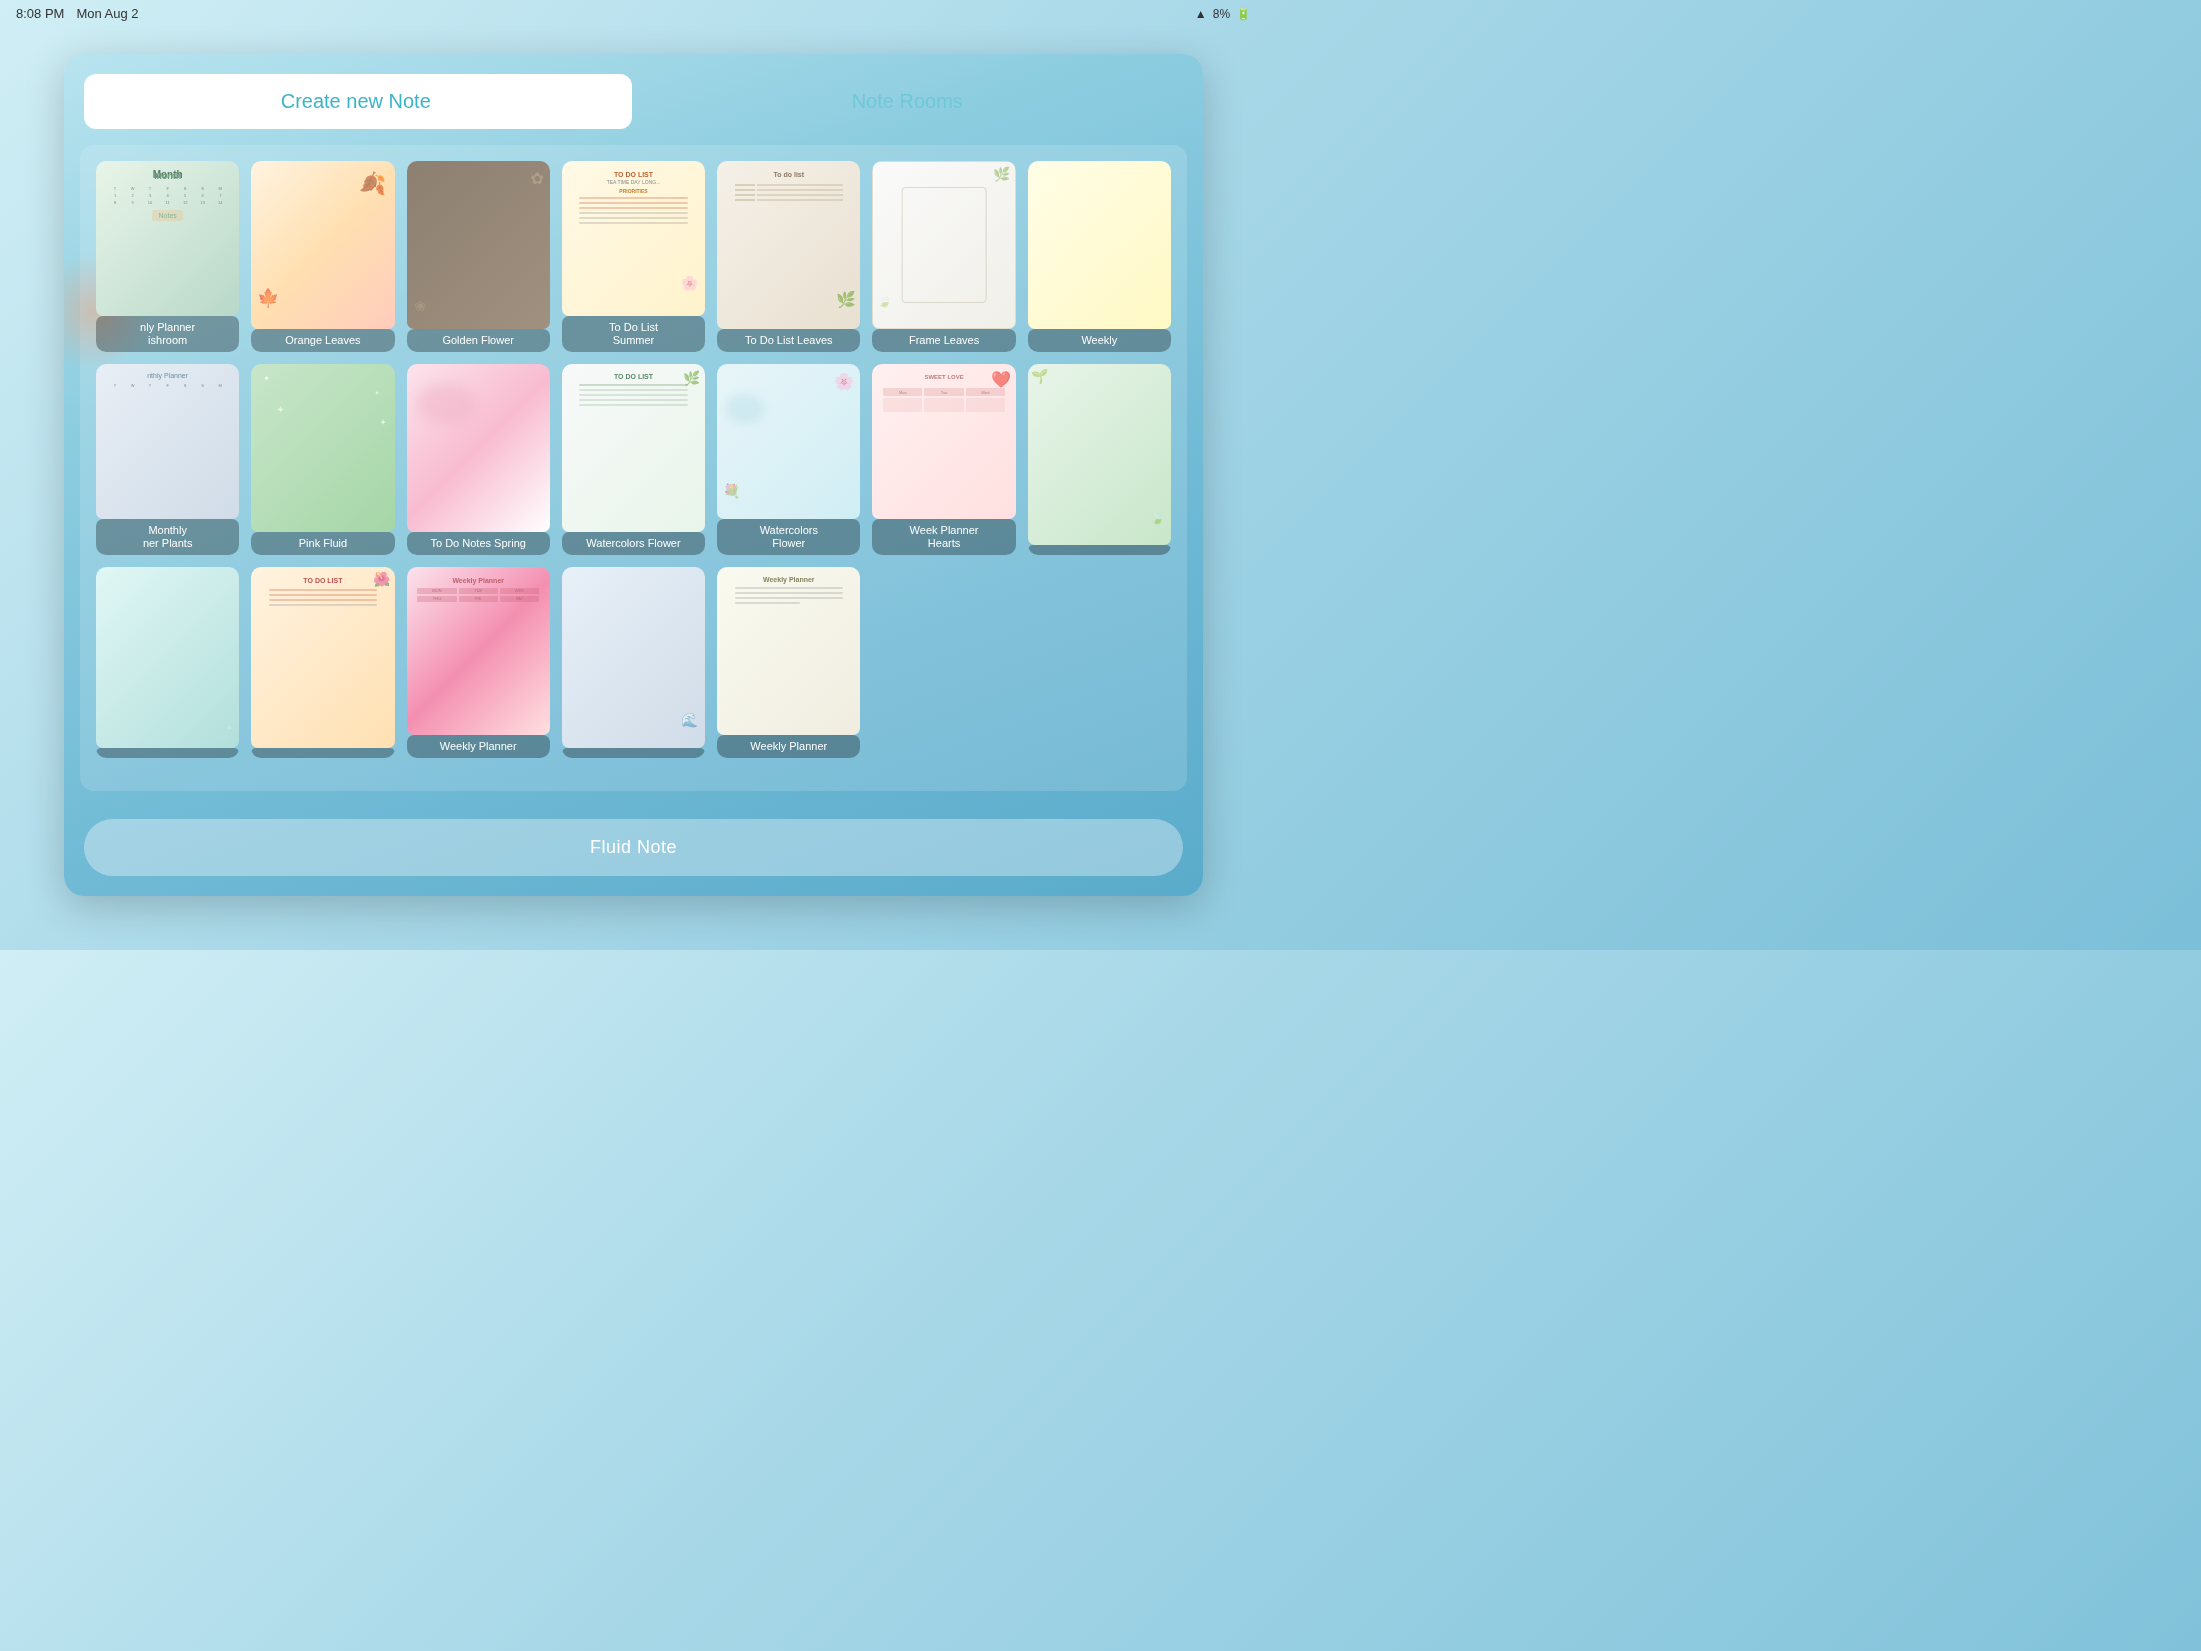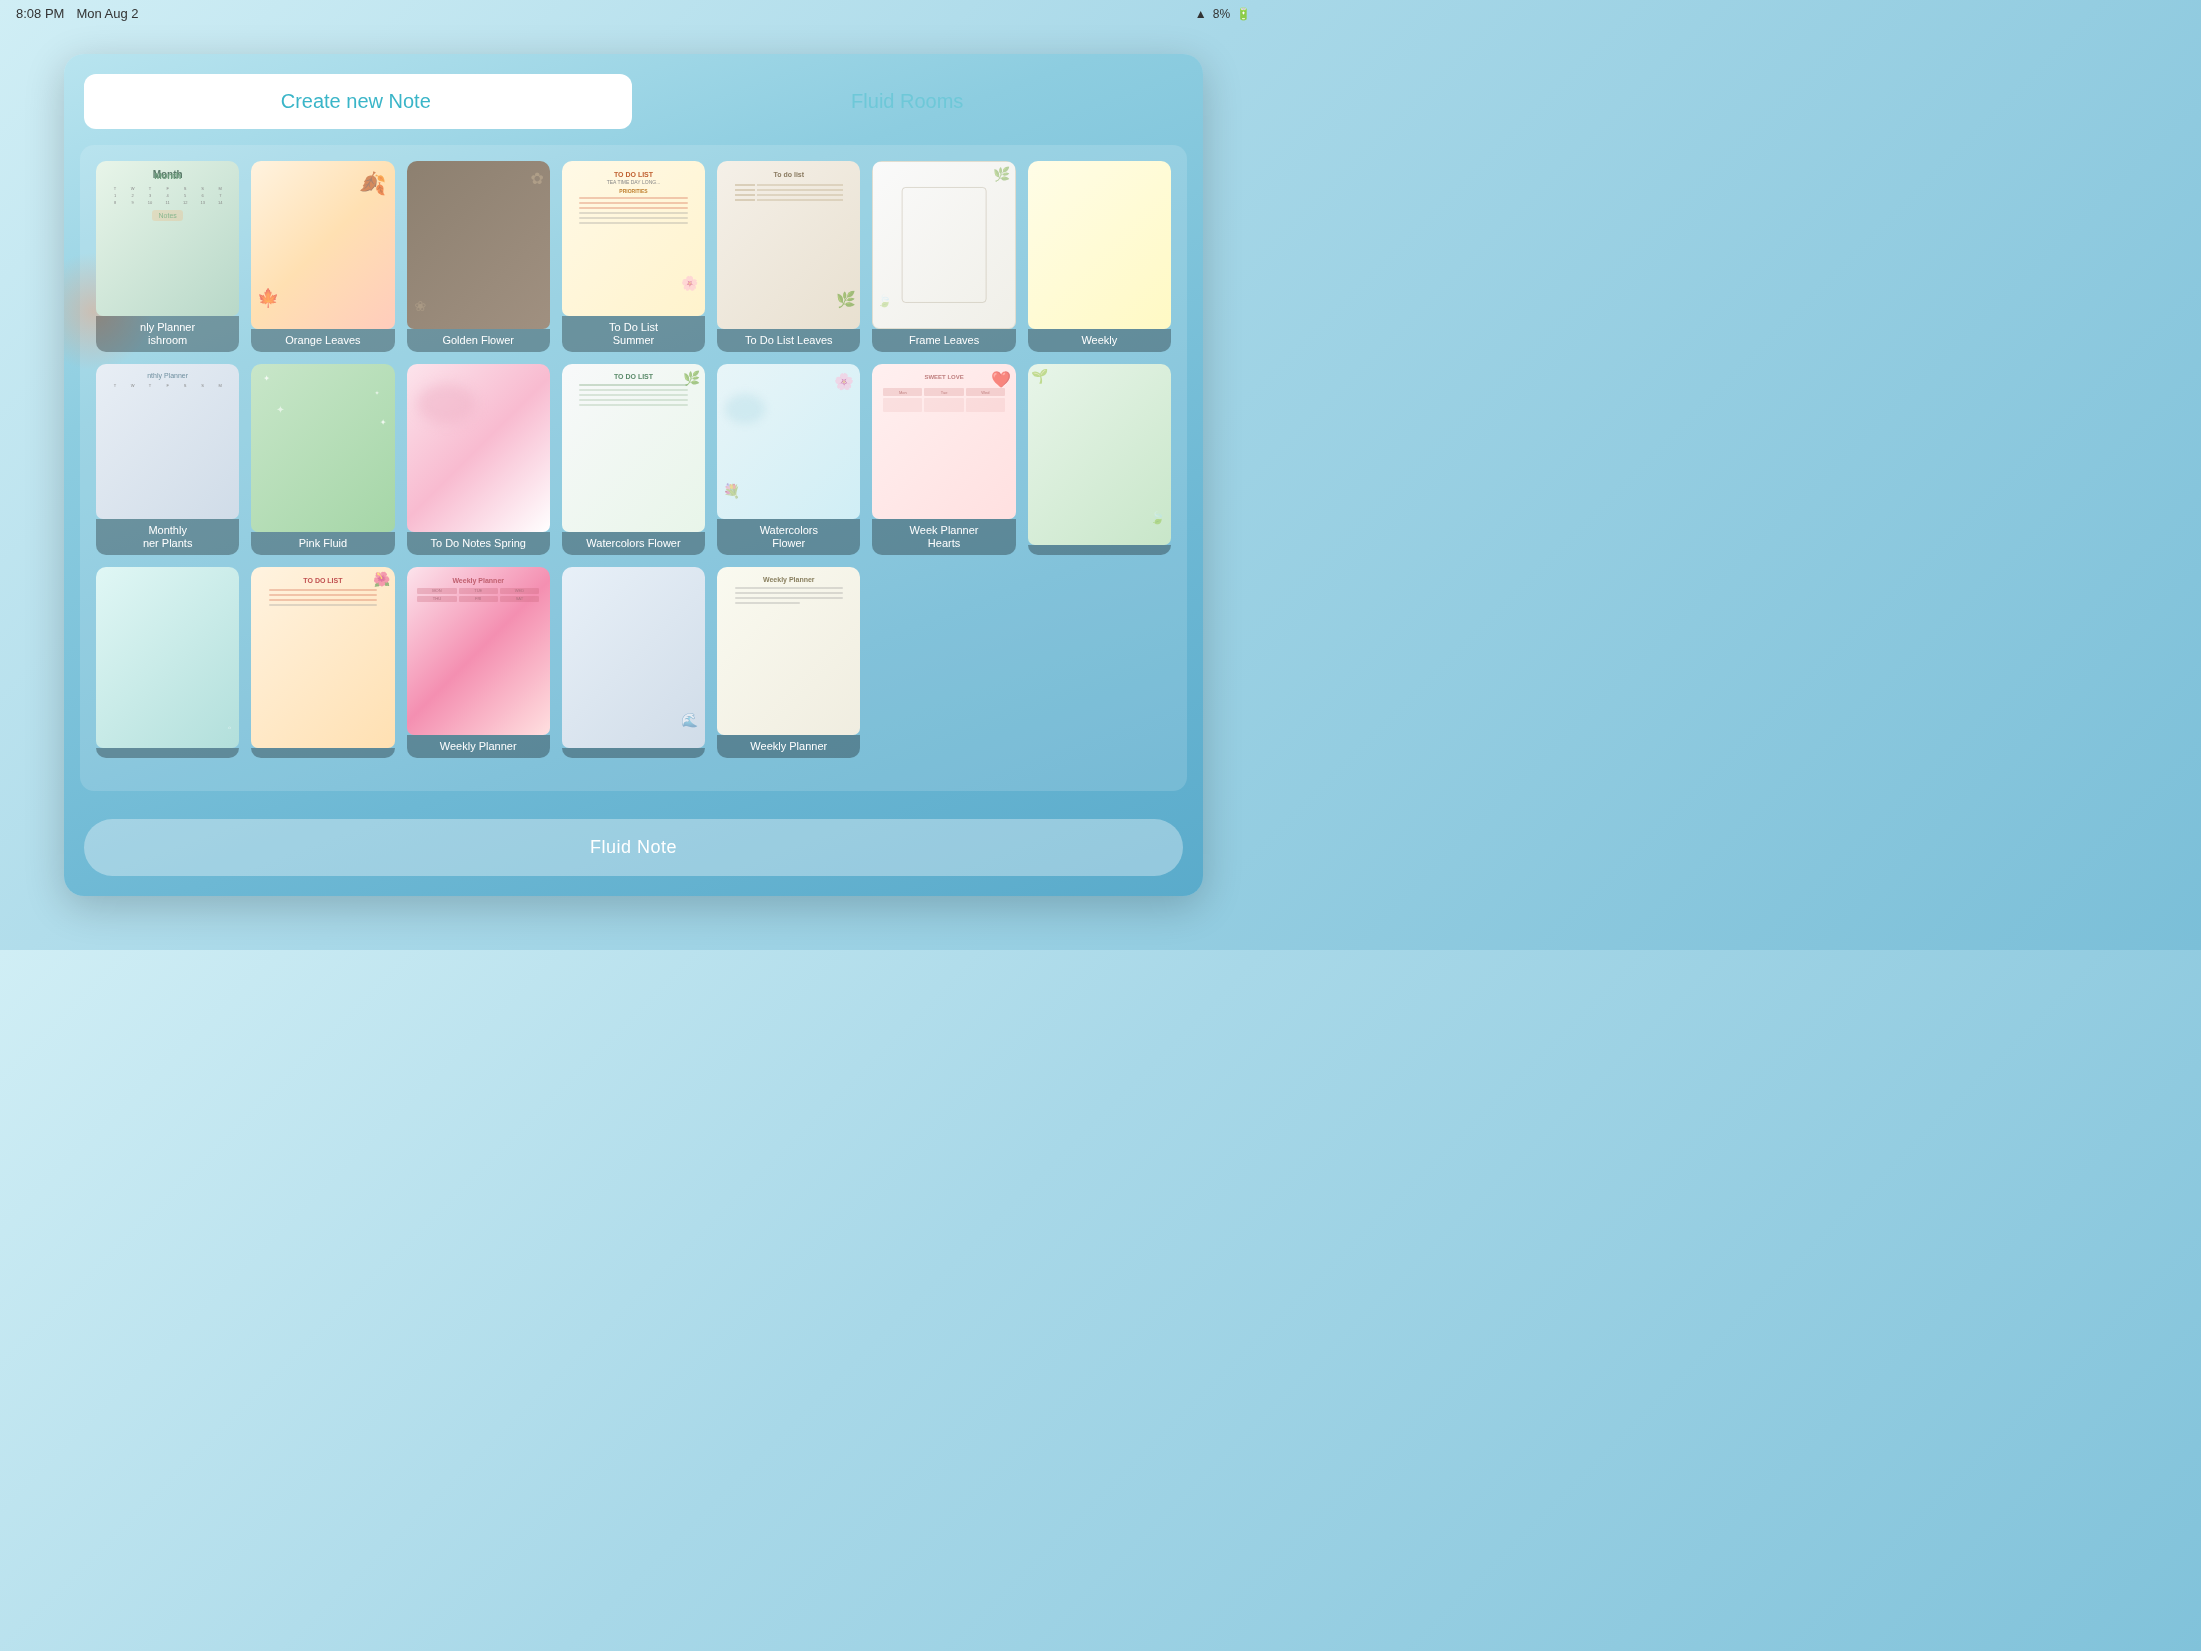--- a/index.html
+++ b/index.html
@@ -105,20 +105,21 @@
     }
 
     .template-label {
       background: rgba(0,0,0,0.3);
       color: white;
       font-size: 11px;
       text-align: center;
       padding: 5px 4px;
       font-weight: 500;
       line-height: 1.2;
+      border-radius: 7px;
     }
 
     
     .tmpl-monthly-mushroom {
       background: linear-gradient(135deg, #e8f5e9 0%, #b8d8c8 100%);
     }
     .tmpl-monthly-mushroom::before {
       content: 'Month';
       position: absolute;
       top: 8px; left: 50%; transform: translateX(-50%);
@@ -292,21 +293,21 @@
 
 <div class="modal">
 
   <div class="glow-left"></div>
 
   <div class="tab-bar">
     <div class="tab active">
       <span>Create new Note</span>
     </div>
     <div class="tab inactive">
-      <span>Fluid Rooms</span>
+      <span>Note Rooms</span>
     </div>
   </div>
 
   <div class="grid-container">
     <div class="template-grid">
 
       <div class="template-card">
         <div class="template-preview tmpl-monthly-mushroom">
           <div class="preview-inner">
             <div style="font-size:9px;font-weight:bold;color:#6a9a7a;margin-top:6px;">Month</div>

